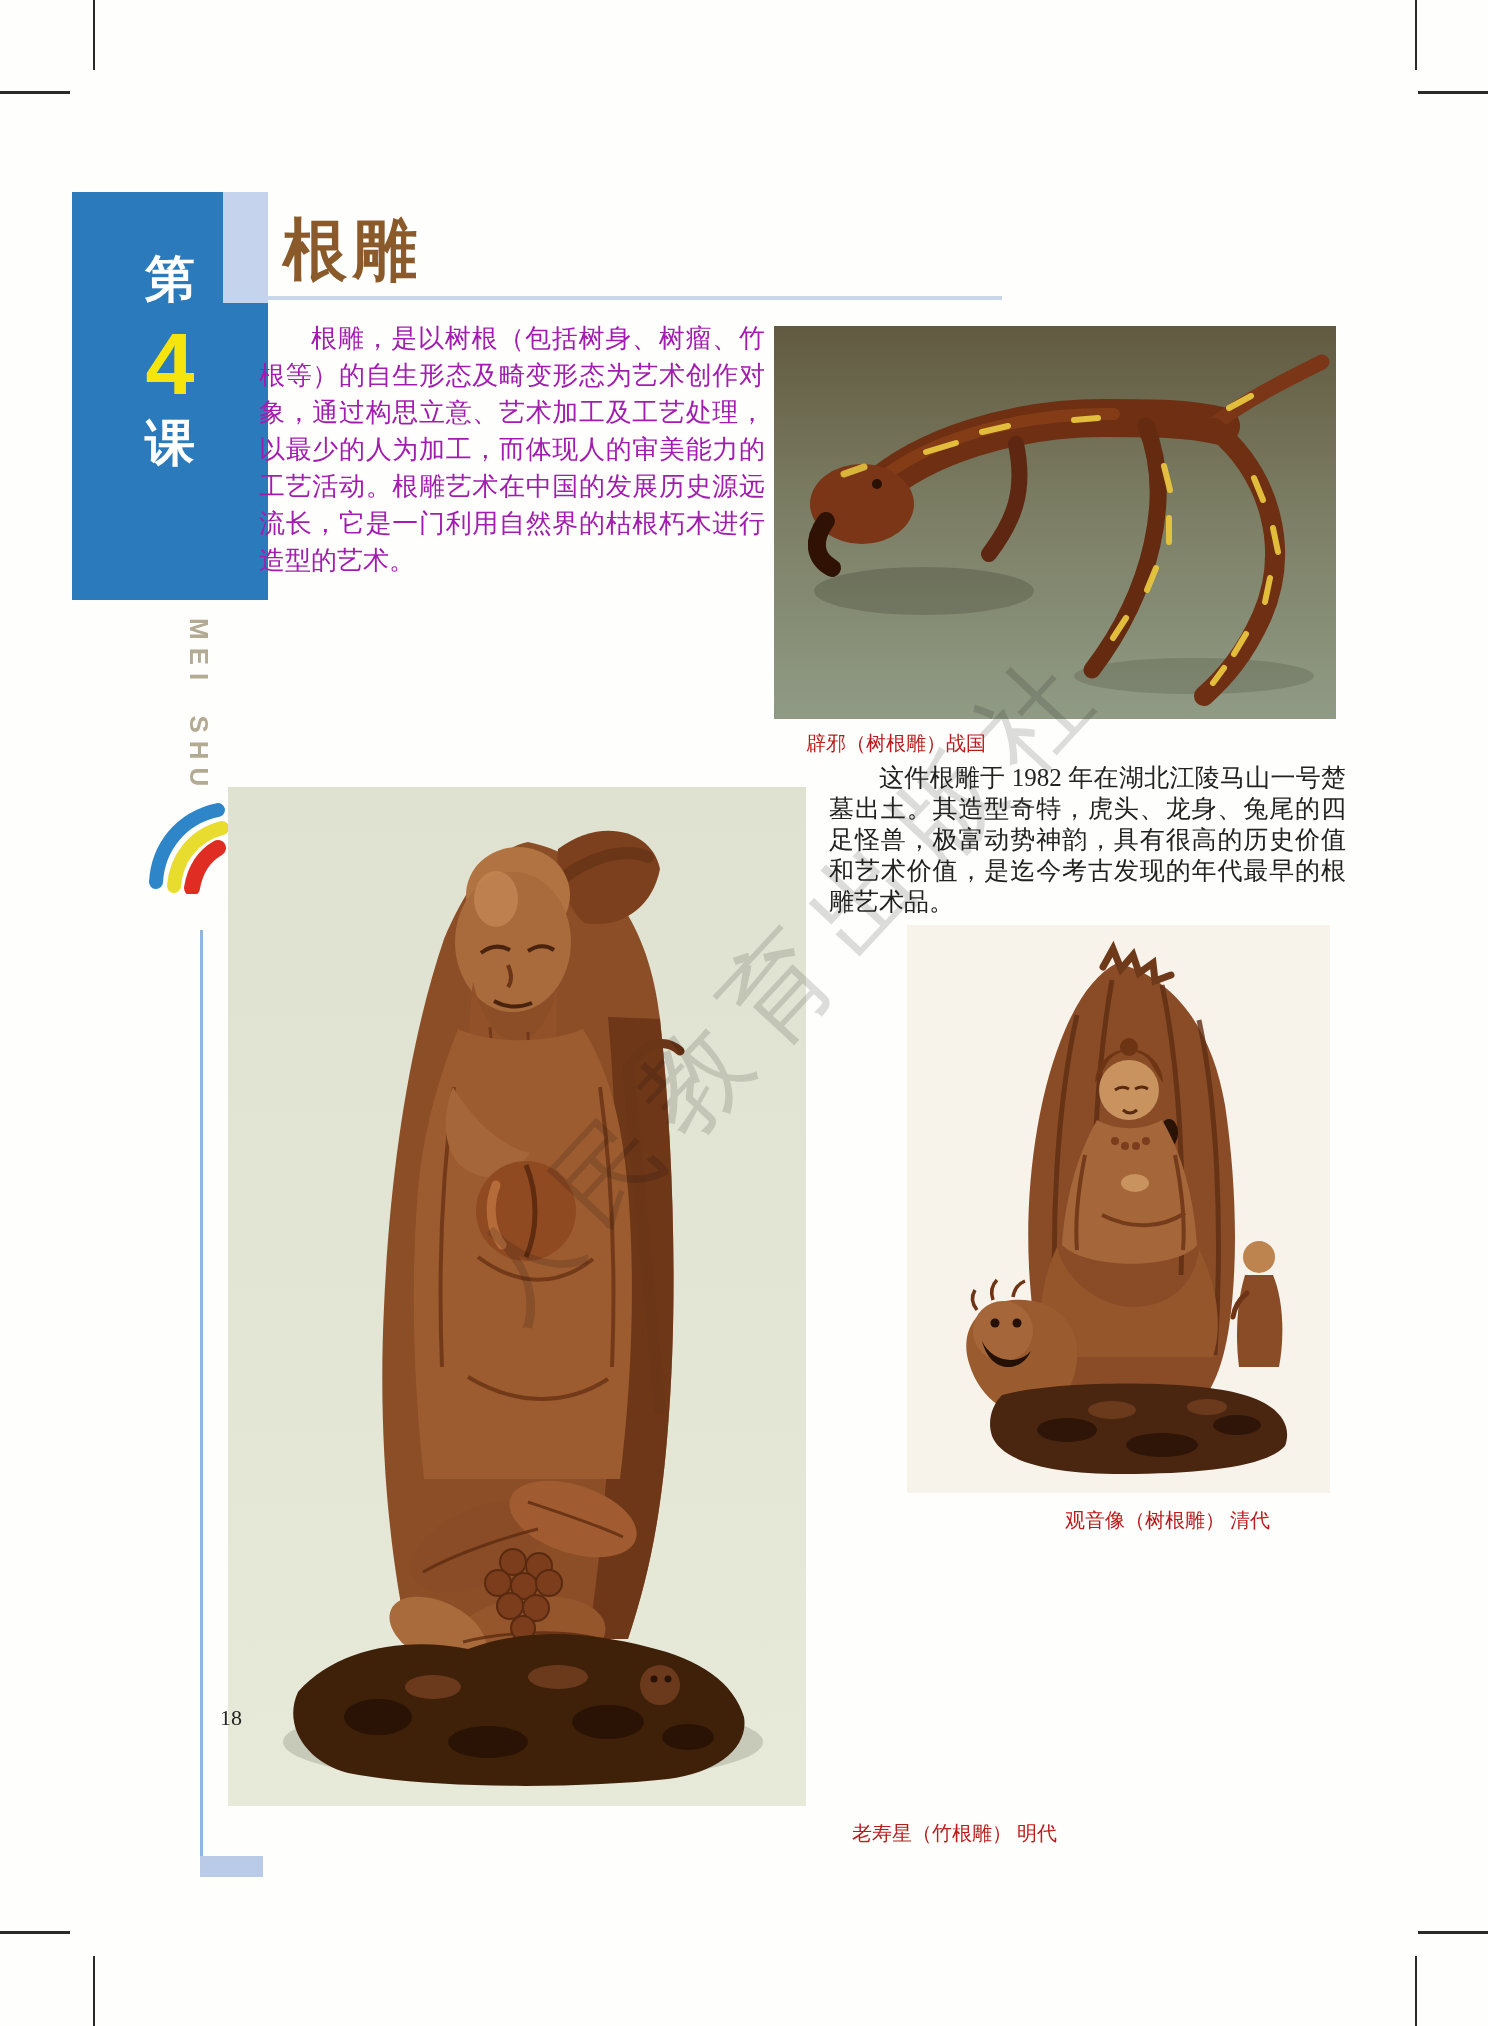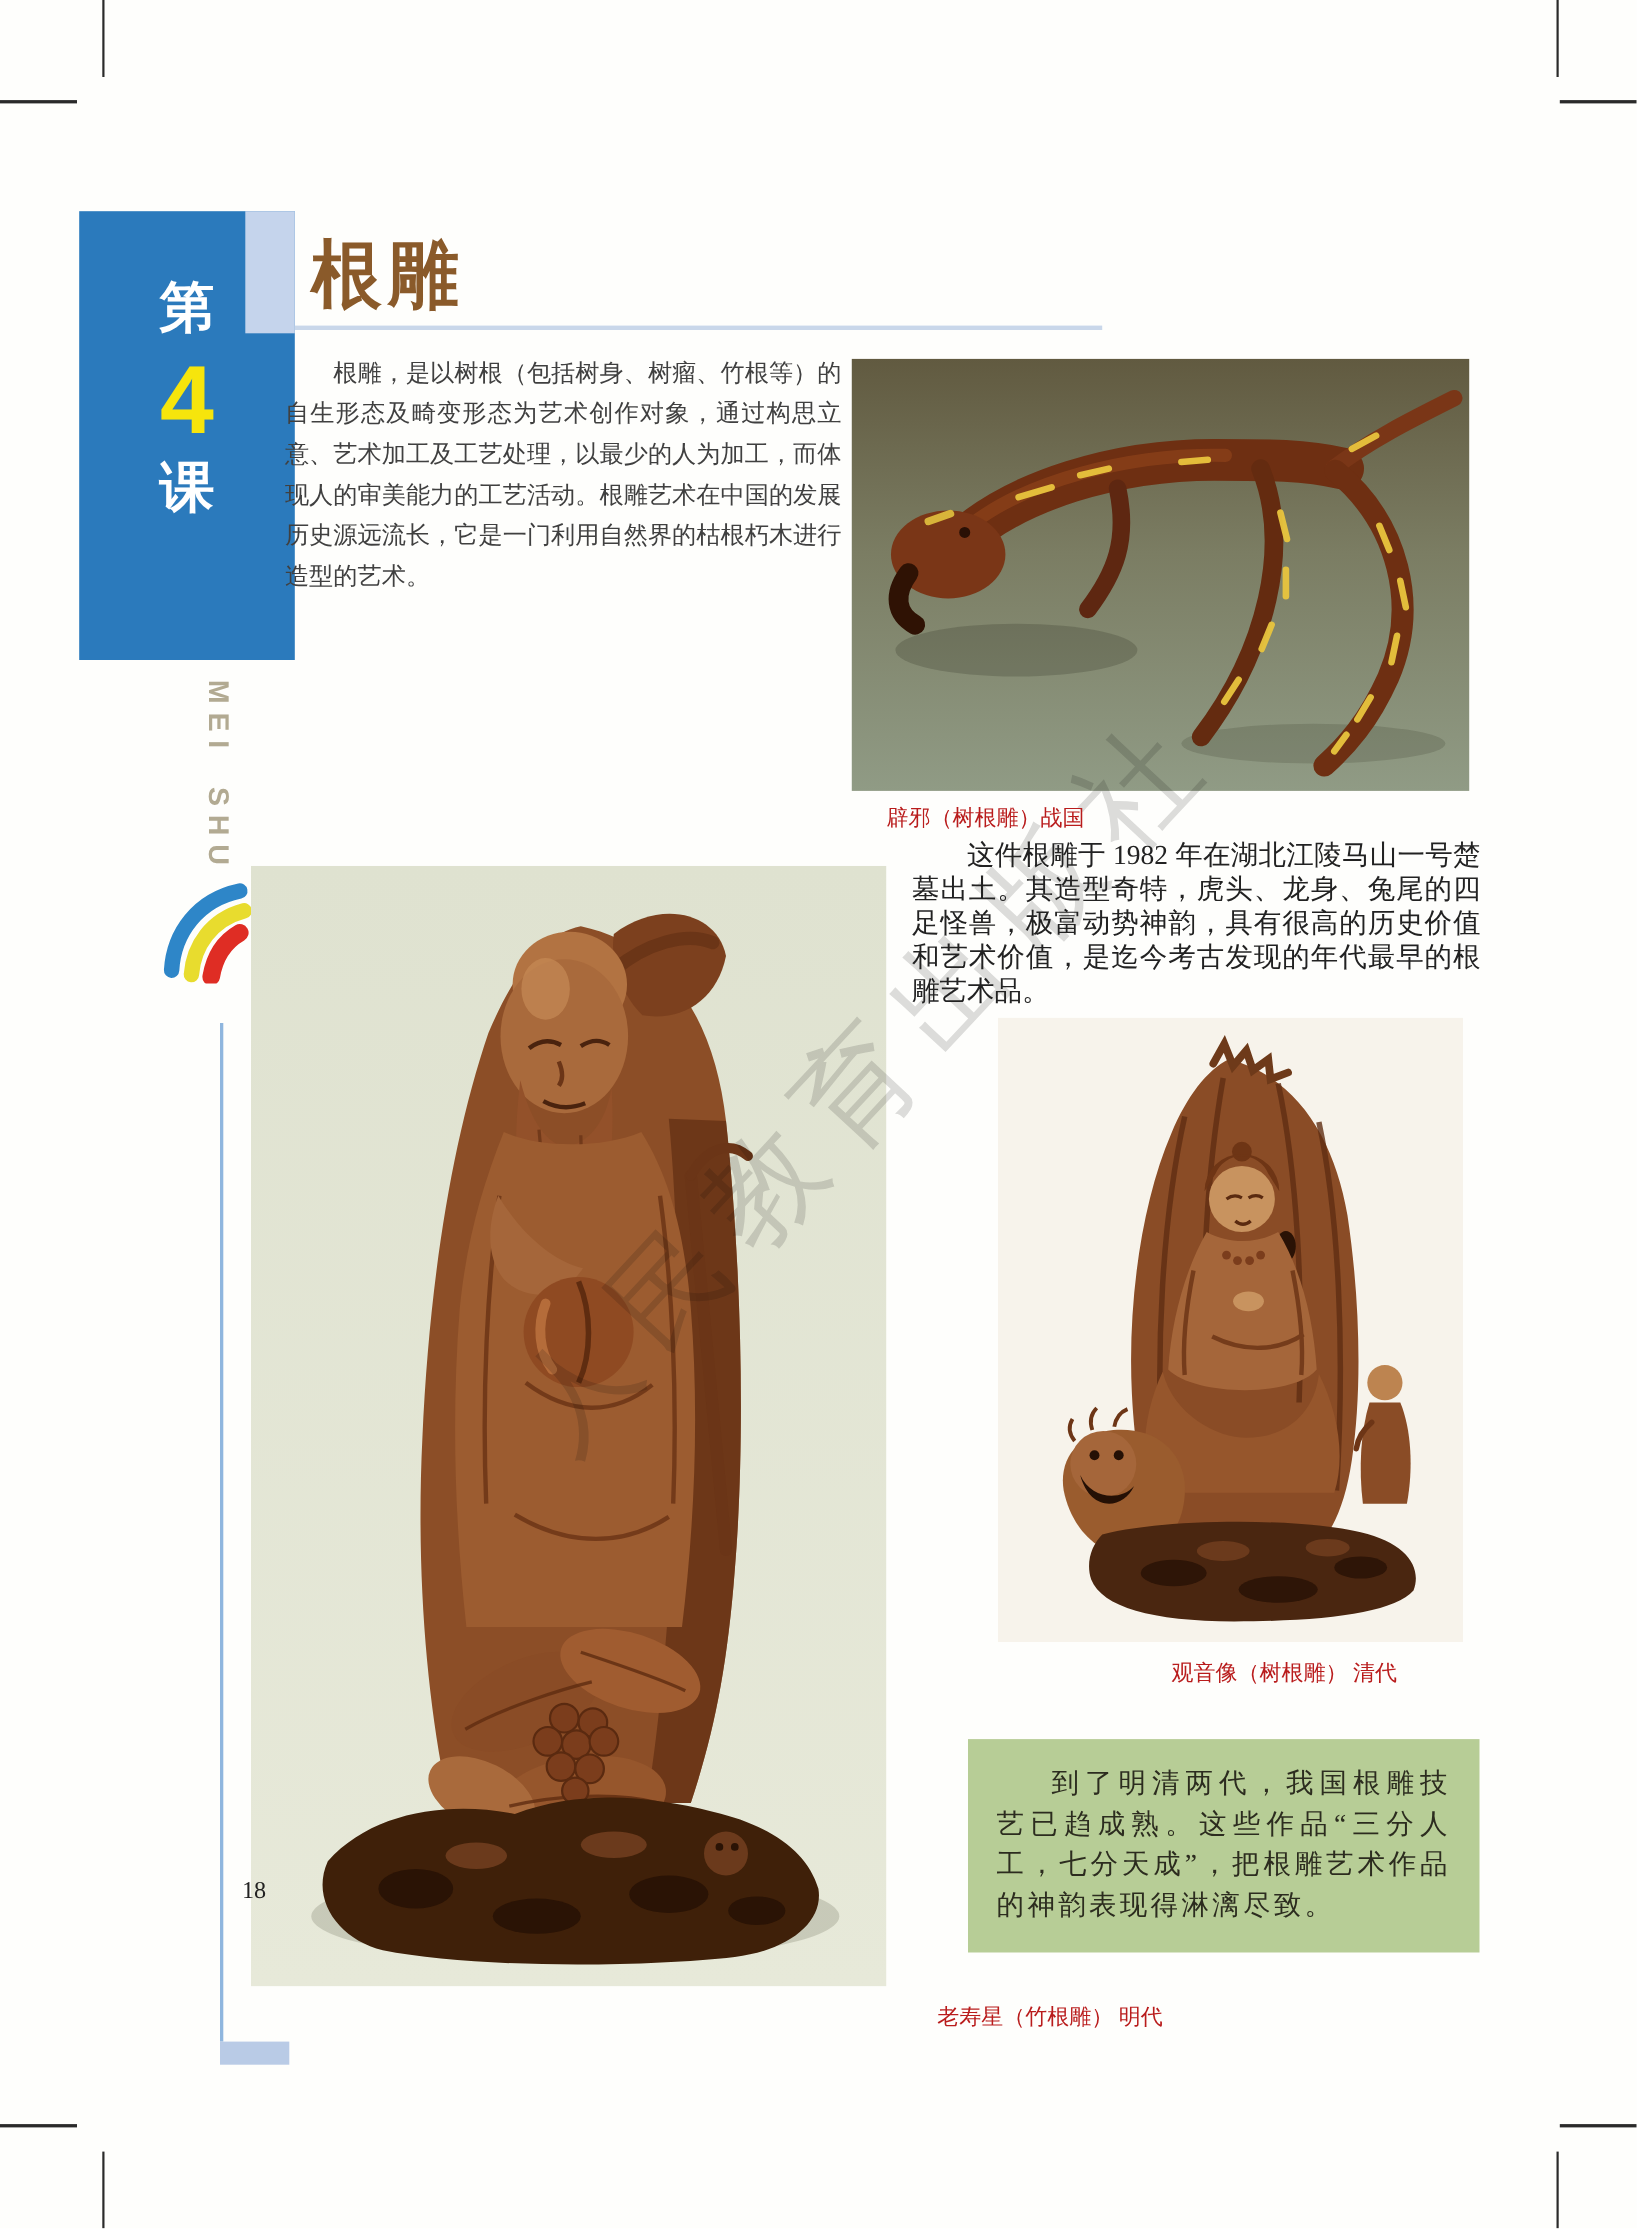--- a/index.html
+++ b/index.html
@@ -22,21 +22,21 @@
     font-size:50px;color:#ffffff;line-height:1;z-index:1;}
   .lesson-num{font-family:"Liberation Sans","DejaVu Sans",sans-serif;font-weight:800;
     font-size:88px;color:var(--accent-yellow);line-height:1;margin:16px 0 10px 0;z-index:1;}
   .lesson-char.first{margin-top:62px;}
 
   .page-title{position:absolute;left:283px;top:204px;font-family:"Liberation Sans","DejaVu Sans",sans-serif;
     font-weight:900;font-size:64px;letter-spacing:6px;color:var(--title-brown);transform:scaleY(1.06);transform-origin:left top;}
   .title-rule{position:absolute;left:268px;top:296px;width:734px;height:4px;background:var(--rule-blue);}
 
   .intro-text{position:absolute;left:259px;top:320px;width:506px;z-index:3;}
-  .intro-text p{font-size:22px;line-height:37px;text-align:justify;text-indent:2em;color:#404040;font-family:Liberation Serif, serif;}
+  .intro-text p{font-size:26px;line-height:37px;text-align:justify;text-indent:2em;color:#a21caf;font-family:Liberation Serif, serif;}
 
   .figure{position:absolute;overflow:hidden;}
   .figure svg{display:block;}
 
   .caption{position:absolute;font-size:20px;color:#b91c1c;white-space:nowrap;z-index:3;margin-left:30px;}
 
   .fig-desc{position:absolute;left:829px;top:762px;width:517px;font-size:25px;line-height:31px;
     text-align:justify;text-indent:2em;color:#222;z-index:3;font-family:Liberation Serif, serif;}
 
   .meishu{position:absolute;left:214px;top:618px;transform:rotate(90deg);transform-origin:0 0;
@@ -273,23 +273,20 @@
           <ellipse cx="330" cy="500" rx="24" ry="10"></ellipse>
       </g>
       <g fill="#6b3a1c">
         <ellipse cx="205" cy="485" rx="24" ry="9"></ellipse>
           <ellipse cx="300" cy="482" rx="20" ry="8"></ellipse>
       </g>
     </svg>
   </div>
   <div class="caption" style="left:1035px;top:1507px">观音像（树根雕） 清代</div>
 
-  <div class="note-box">
-    <p>到了明清两代，我国根雕技艺已趋成熟。这些作品“三分人工，七分天成”，把根雕艺术作品的神韵表现得淋漓尽致。</p>
-  </div>
 
   <div class="caption" style="left:822px;top:1820px">老寿星（竹根雕） 明代</div>
 
   <div class="watermark">人民教育出版社</div>
 
   <div class="page-number">18</div>
 
 </div>
 
 </body></html>

